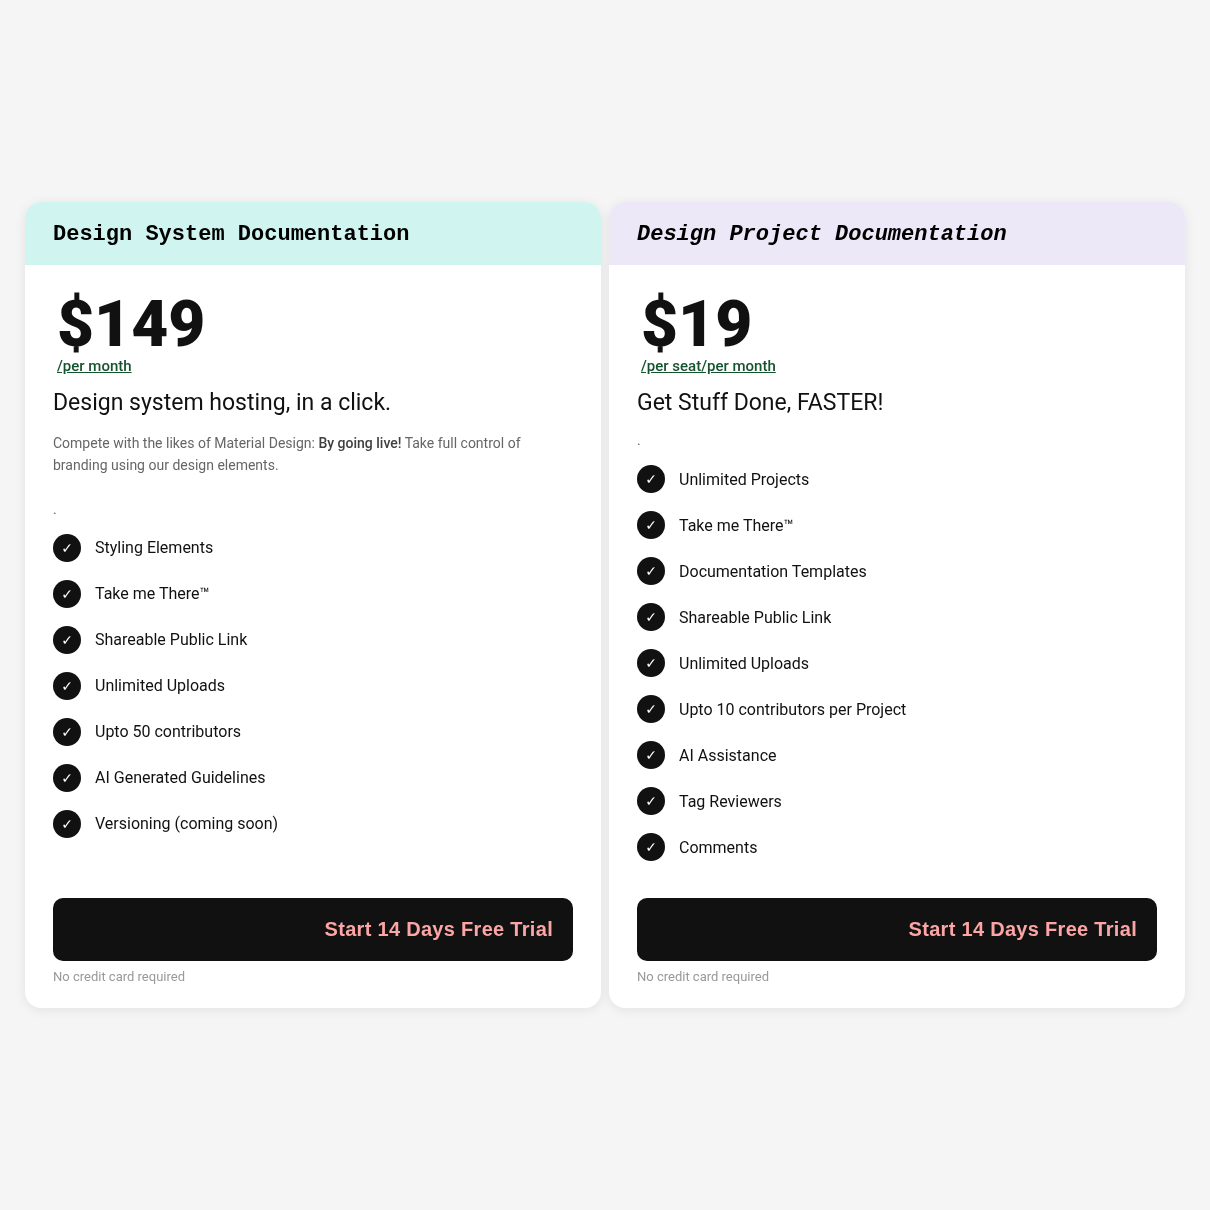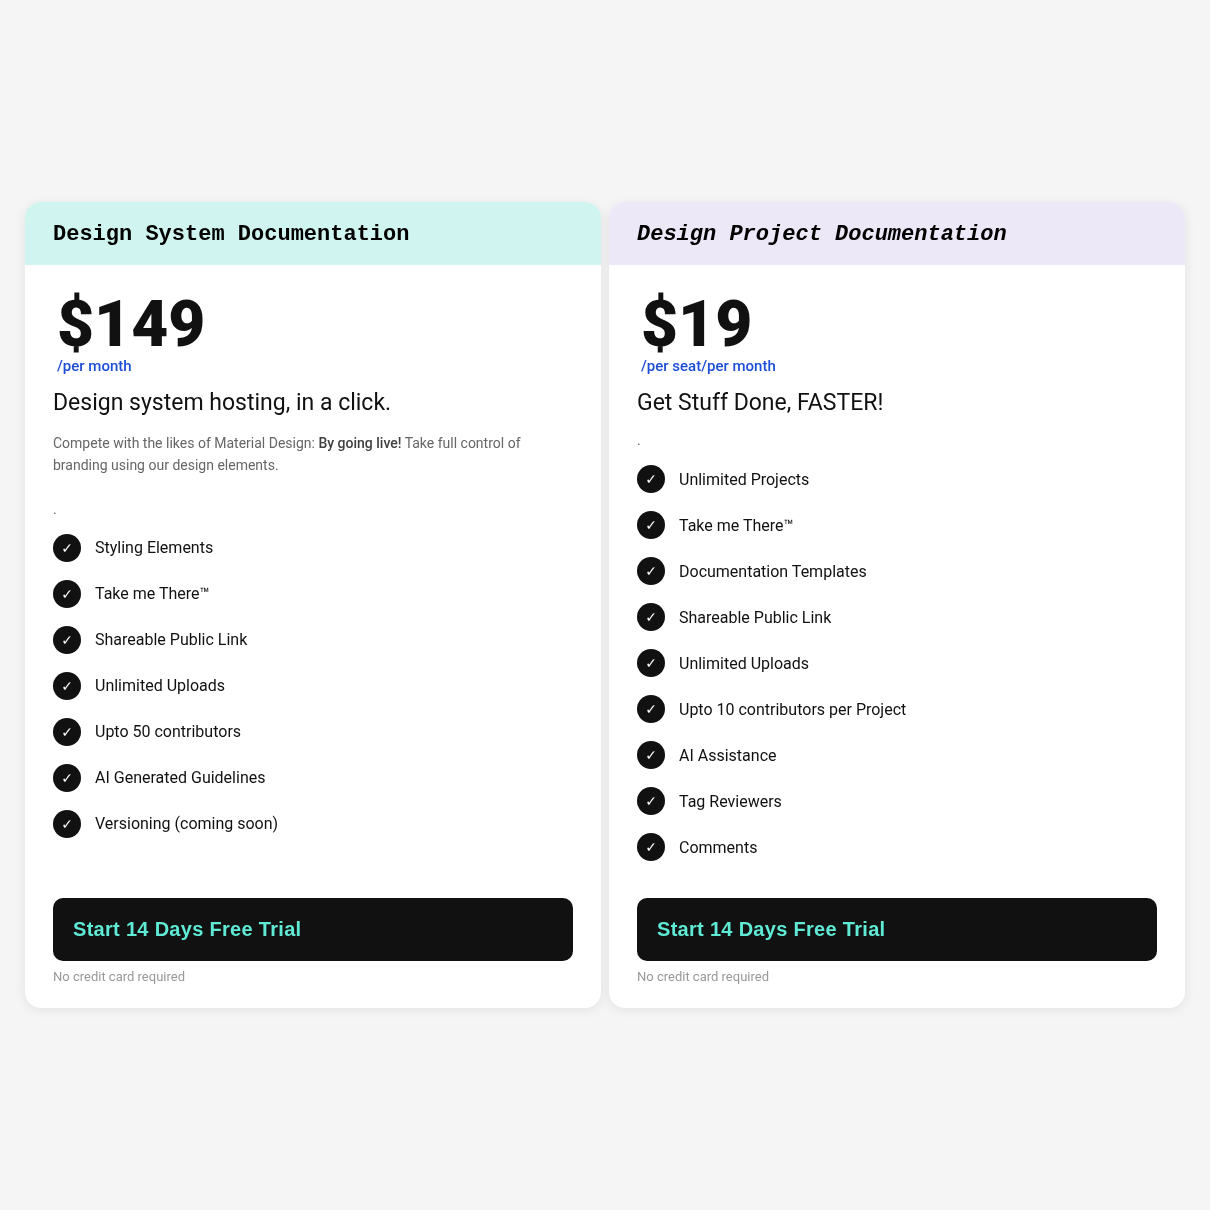--- a/index.html
+++ b/index.html
@@ -54,23 +54,24 @@
       flex-direction: column;
     }
     .price-amount {
       font-size: 64px;
       font-weight: 900;
       color: #111;
       line-height: 1;
     }
     .price-period {
       font-size: 15px;
-      color: #1d4ed8;
+      color: #14532d;
       font-weight: 500;
       margin-left: 4px;
+      text-decoration: underline;
     }
     .price-tagline {
       font-size: 23px;
       font-weight: 400;
       color: #111;
       margin-bottom: 16px;
     }
     .price-description {
       font-size: 14px;
       color: #666;
@@ -106,28 +107,28 @@
       color: white;
       font-size: 14px;
     }
     .cta-section {
       margin-top: auto;
     }
     .cta-button {
       width: 100%;
       padding: 20px;
       background: #111;
-      color: #5eead4;
+      color: #fca5a5;
       font-size: 20px;
       font-weight: 700;
       border: none;
       border-radius: 10px;
       cursor: pointer;
       display: block;
-      text-align: left;
+      text-align: right;
       letter-spacing: 0.3px;
     }
     .no-cc {
       text-align: left;
       font-size: 13px;
       color: #999;
       margin-top: 8px;
     }
     .dot-spacer {
       color: #666;

